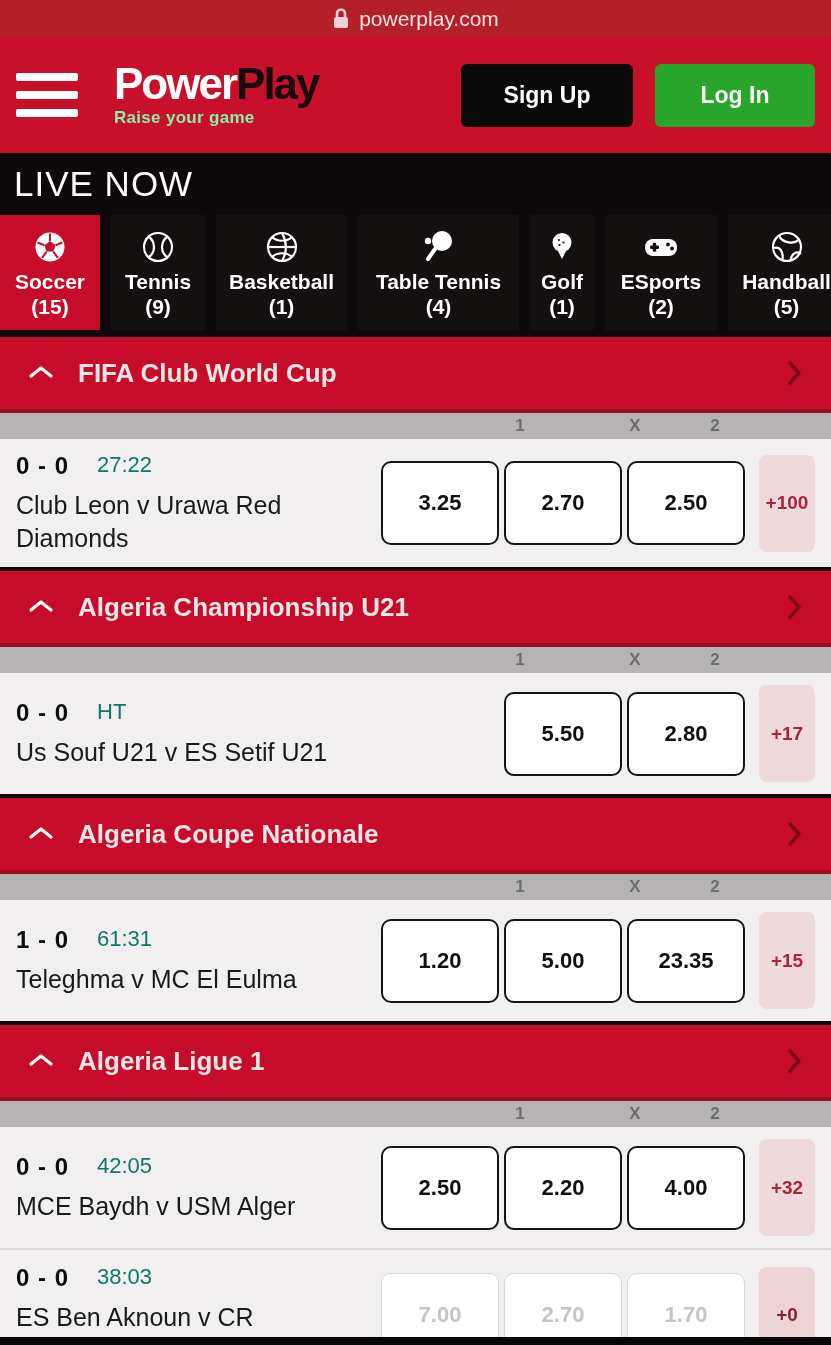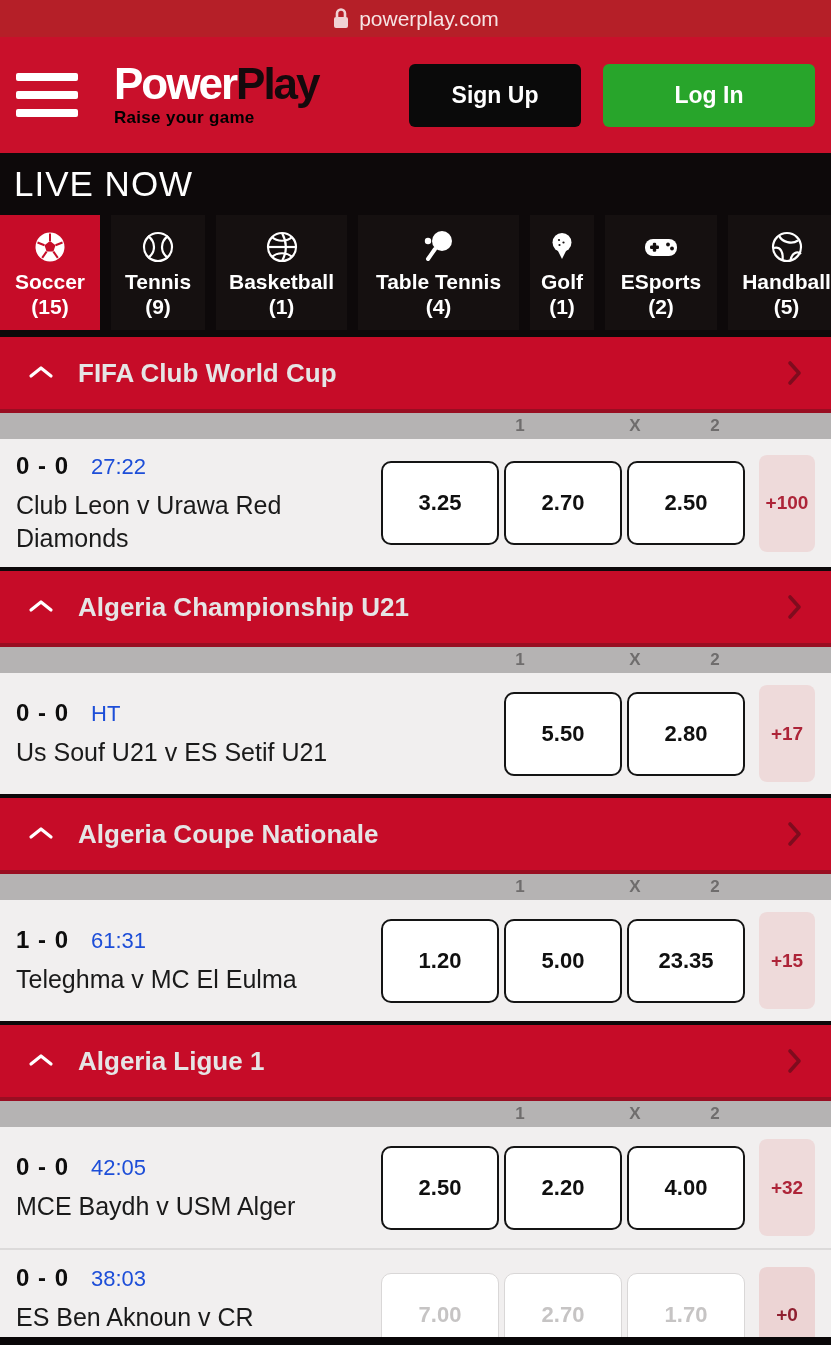--- a/index.html
+++ b/index.html
@@ -12,25 +12,25 @@
   .lock { display:flex; align-items:center; }
 
   
   .header { height:116px; flex:none; background:var(--brand_red,#c9102b); display:flex; align-items:center; padding:0 16px; }
   .burger { width:62px; height:44px; display:flex; flex-direction:column; justify-content:space-between; cursor:pointer; background:none; border:none; }
   .burger span { display:block; height:8px; background:#fff; border-radius:2px; }
   .logo-block { margin-left:36px; cursor:pointer; }
   .logo-text { font-size:44px; font-weight:800; letter-spacing:-2px; line-height:1; }
   .logo-text .lp { color:#ffffff; }
   .logo-text .ls { color:#15090c; }
-  .tagline { color:#000000; font-size:17px; font-weight:600; margin-top:2px; letter-spacing:.3px; }
+  .tagline { color:#86efac; font-size:17px; font-weight:600; margin-top:2px; letter-spacing:.3px; }
   .header-actions { margin-left:auto; display:flex; gap:22px; }
   .btn { height:63px; border:none; border-radius:6px; color:#fff; font-family:inherit; font-size:23px; font-weight:700; cursor:pointer; display:flex; align-items:center; justify-content:center; }
   .btn.signup { width:172px; background:#0a0a0a; }
-  .btn.login  { width:212px; background:var(--green,#28a52b); }
+  .btn.login  { width:160px; background:var(--green,#28a52b); }
 
   
   .live-now { height:62px; flex:none; background:var(--dark,#0d090a); color:#fff; font-size:35px; font-weight:400; letter-spacing:1px; display:flex; align-items:center; padding:0 14px; }
 
   
   .tabs { height:115px; flex:none; background:var(--dark,#0d090a); display:flex; gap:11px; overflow:hidden; }
   .tab { flex:none; background:var(--tab_bg,#151010); color:#fff; display:flex; flex-direction:column; align-items:center; padding-top:13px; cursor:pointer; --cut:#151010; }
   .tab.active { background:var(--league_red,#c60c28); --cut:#c60c28; }
   .tab.last { align-items:flex-start; padding-left:4px; }
   .sport-icon { height:38px; display:flex; align-items:center; }
@@ -43,23 +43,23 @@
   .league-header { height:72px; flex:none; background:var(--league_red,#c60c28); display:flex; align-items:center; padding:0 28px; cursor:pointer; }
   .league-title { color:#e5e5e5; font-size:26px; font-weight:800; margin-left:24px; }
   .chev-right { margin-left:auto; display:flex; align-items:center; }
   .odds-header { height:30px; flex:none; background:var(--grey_bar,#b5b3b3); position:relative; border-top:4px solid #990e22; }
   .odds-header span { position:absolute; top:0; width:40px; text-align:center; color:var(--grey_text,#6f6d6d); font-size:17px; font-weight:700; line-height:25px; }
   .odds-header .c1 { left:500px; } .odds-header .cx { left:615px; } .odds-header .c2 { left:695px; }
 
   
   .match-row { flex:none; background:var(--row_bg,#f1efef); display:flex; align-items:center; padding:12px 16px; }
   .match-info { width:312px; cursor:pointer; }
-  .score-line { display:flex; align-items:flex-end; gap:22px; }
+  .score-line { display:flex; align-items:flex-start; gap:28px; }
   .score { font-size:24px; font-weight:800; color:#0d0d0d; letter-spacing:1px; }
-  .time  { font-size:22px; font-weight:400; color:#1d4ed8; }
+  .time  { font-size:22px; font-weight:400; color:#0f766e; }
   .teams { font-size:25px; font-weight:400; color:#1a1a1a; margin-top:9px; line-height:1.3; }
   .odds-area { margin-left:auto; display:flex; align-items:center; gap:5px; }
   .odds-btn { width:118px; height:84px; background:#ffffff; border:2px solid #141414; border-radius:10px; font-family:inherit; font-size:22px; font-weight:700; color:#101010; cursor:pointer; display:flex; align-items:center; justify-content:center; }
   .chip { width:56px; height:97px; margin-left:9px; background:var(--chip_bg,#eedada); border-radius:8px; color:var(--chip_text,#ad2438); font-size:19px; font-weight:600; display:flex; align-items:center; justify-content:center; cursor:pointer; }
   .match-row.disabled .odds-btn { border:1px solid var(--disabled_border,#d9d7d7); color:var(--disabled_text,#c6c4c4); cursor:default; }
   .match-row.disabled .chip { background:#ecd4d4; color:#8f1f30; }
   .row-divider { height:2px; flex:none; background:#dcdada; }
 
   .bottom-bar { position:absolute; left:0; right:0; bottom:0; height:8px; background:#090607; }
 </style>

